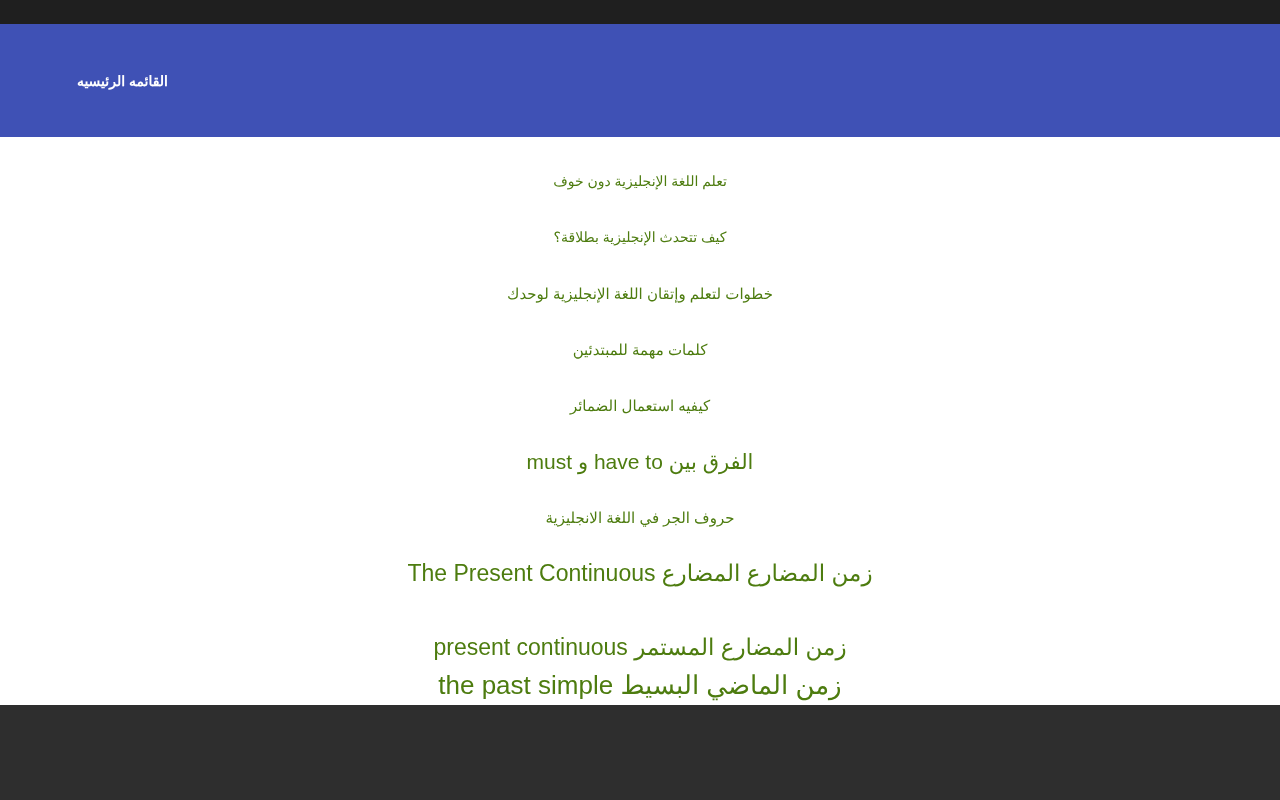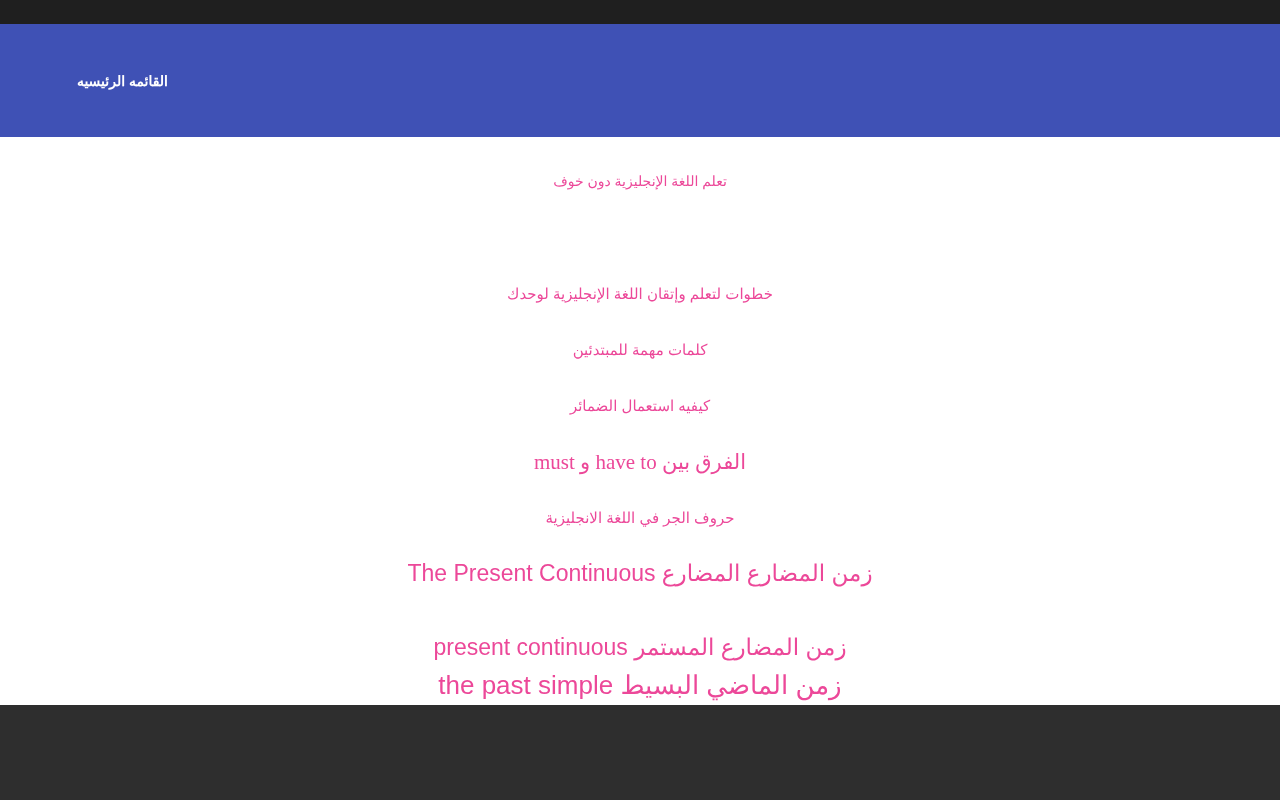--- a/index.html
+++ b/index.html
@@ -59,21 +59,21 @@
     left: 0;
     width: 1280px;
     height: 568px;
     background: #ffffff;
     overflow: hidden;
   }
 
   .link-row {
     width: 1280px;
     text-align: center;
-    color: #ec4899;
+    color: #4d7c0f;
     text-decoration: none;
     display: block;
     white-space: nowrap;
   }
 
   
   .s-14 { font-size: 14px; }
   .s-15 { font-size: 15px; padding-left: 39px; }
   .s-21 { font-size: 21px; }
   .s-23 { font-size: 23px; }
@@ -96,24 +96,25 @@
 
   <div class="top-strip"></div>
 
   <div class="navbar">
     <a class="nav-link" href="#">القائمه الرئيسيه</a>
   </div>
 
   <div class="content">
 
   <a class="link-row s-14" href="#" style="position: absolute; top: 36px;">تعلم اللغة الإنجليزية دون خوف</a>
+      <a class="link-row s-14" href="#" style="position: absolute; top: 92px;">كيف تتحدث الإنجليزية بطلاقة؟</a>
       <a class="link-row s-15" href="#" style="position: absolute; top: 148px;">خطوات لتعلم وإتقان اللغة الإنجليزية لوحدك</a>
       <a class="link-row s-15" href="#" style="position: absolute; top: 204px;">كلمات مهمة للمبتدئين</a>
       <a class="link-row s-15" href="#" style="position: absolute; top: 260px;">كيفيه استعمال الضمائر</a>
-      <a class="link-row s-21" href="#" style="position: absolute; top: 313px; font-family: Liberation Serif, serif;">الفرق بين have to و must</a>
+      <a class="link-row s-21" href="#" style="position: absolute; top: 313px;">الفرق بين have to و must</a>
       <a class="link-row s-15" href="#" style="position: absolute; top: 372px;">حروف الجر في اللغة الانجليزية</a>
       <a class="link-row s-23" href="#" style="position: absolute; top: 423px;">زمن المضارع المضارع The Present Continuous</a>
       <a class="link-row s-23" href="#" style="position: absolute; top: 497px;">زمن المضارع المستمر present continuous</a>
       <a class="link-row s-26" href="#" style="position: absolute; top: 533px; padding-left: 20px;">زمن الماضي البسيط the past simple</a>
     </div>
 
   <div class="footer"></div>
 
 </div>
 

